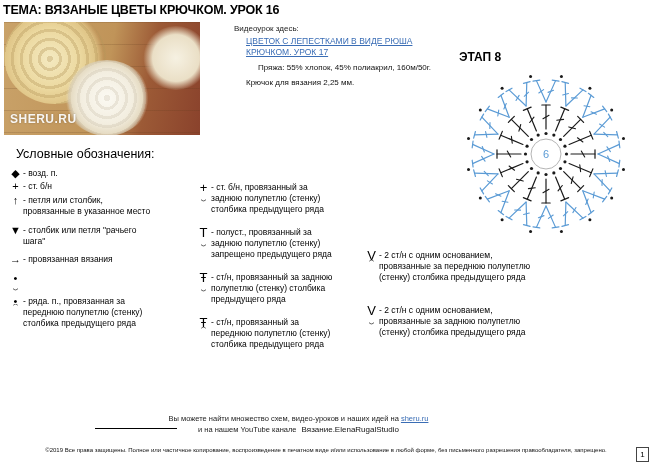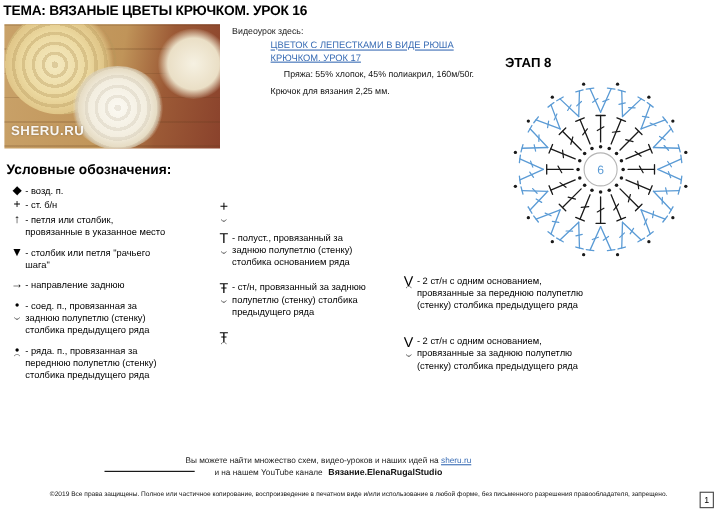--- a/index.html
+++ b/index.html
@@ -24,50 +24,50 @@
       radial-gradient(circle at 45% 52%, #f4e9c0 0%, #ecd9a0 40%, #dfc486 62%, rgba(223,196,134,0) 72%);}
   #fl-white1{left:60px;top:38px;width:86px;height:76px;
     background:
       repeating-radial-gradient(circle at 50% 50%, rgba(200,190,170,.3) 0 3px, rgba(0,0,0,0) 3px 9px),
       radial-gradient(circle at 50% 50%, #fbf9f2 0%, #f3eee0 45%, #e6dcc4 62%, rgba(230,220,196,0) 72%);}
   #fl-white2{left:138px;top:4px;width:68px;height:64px;
     background:radial-gradient(circle at 50% 50%, #f6f1e2 0%, #eadfc6 50%, rgba(234,223,198,0) 70%);}
   #watermark{position:absolute;left:6px;top:90px;color:rgba(255,255,255,.93);
     font-weight:bold;font-size:12px;letter-spacing:.5px;text-shadow:0 0 2px rgba(0,0,0,.3);}
   
-  #video-intro{left:211px;top:24px;font-size:8px;color:#222;text-align:right;}
+  #video-intro{left:234px;top:24px;font-size:8px;color:#222;text-align:right;}
   #video-link{left:246px;top:36px;font-size:8.5px;line-height:11px;font-weight:normal;
     color:#3a6db5;text-decoration:underline;cursor:pointer;}
   #yarn-info{left:246px;top:63px;font-size:8px;color:#111;margin-left:12px;}
   #hook-info{left:246px;top:78px;font-size:8px;color:#111;}
   
   #stage-label{left:459px;top:50px;font-size:12px;font-weight:bold;}
   #chart-wrap{left:454px;top:60px;width:188px;height:192px;}
   
-  #legend-title{left:6px;top:147px;font-size:12.5px;font-weight:bold;}
+  #legend-title{left:16px;top:147px;font-size:12.5px;font-weight:normal;}
   .col{position:absolute;}
   #col-left{left:8px;top:168px;width:170px;}
   #col-mid{left:196px;top:182px;width:152px;}
   #col-right{left:364px;top:250px;width:175px;}
   .li{display:flex;align-items:flex-start;}
   .sym{flex:0 0 15px;width:15px;display:flex;flex-direction:column;align-items:center;}
   .sym .g{font-size:11px;line-height:10px;}
   .sym .tie{font-size:9px;line-height:5px;}
   #col-mid .g,#col-right .g{font-size:13px;line-height:12px;}
   .txt{font-size:8.5px;line-height:11px;}
   #col-left .txt{width:132px;}
   #col-mid .txt{width:128px;}
   #col-right .txt{width:152px;}
   
   #footer-line{left:95px;top:428px;width:82px;border-top:1px solid #000;height:0;}
   #footer{left:0;top:414px;width:597px;text-align:center;}
   #footer .f1{font-size:7.5px;color:#222;}
   #footer .f2{font-size:7.5px;color:#222;margin-top:2px;}
   .site-link{color:#3a6db5;text-decoration:underline;cursor:pointer;}
-  .channel{font-weight:bold;font-size:8px;color:#111;margin-left:3px;}
+  .channel{font-weight:normal;font-size:8px;color:#111;margin-left:3px;}
   #copyright{left:0;top:447px;width:652px;text-align:center;font-size:6px;color:#111;}
   #page-num{left:636px;top:447px;width:11px;height:13px;border:1px solid #444;
     font-size:8px;line-height:13px;text-align:center;}
 </style>
 </head>
 <body>
 
 <div class="abs" id="doc-title">ТЕМА: ВЯЗАНЫЕ ЦВЕТЫ КРЮЧКОМ. УРОК 16</div>
 
 <div class="abs" id="photo">
@@ -298,64 +298,65 @@
         <span class="g">▼</span>
         <span class="tie"></span>
       </span>
     <span class="txt">- столбик или петля "рачьего шага"</span>
   </div>
   <div class="li" style="margin-bottom:8px">
     <span class="sym">
         <span class="g">→</span>
         <span class="tie"></span>
       </span>
-    <span class="txt">- направление заднюю</span>
+    <span class="txt">- провязанная вязания</span>
   </div>
   <div class="li" style="margin-bottom:8px">
     <span class="sym">
         <span class="g">•</span>
         <span class="tie">‿</span>
       </span>
-    <span class="txt">- соед. п., провязанная за заднюю полупетлю (стенку) столбика предыдущего ряда</span>
   </div>
   <div class="li">
     <span class="sym">
         <span class="g">•</span>
         <span class="tie">⁀</span>
       </span>
     <span class="txt">- ряда. п., провязанная за переднюю полупетлю (стенку) столбика предыдущего ряда</span>
   </div>
 </div>
 
 <div class="col" id="col-mid">
   <div class="li" style="margin-bottom:12px">
     <span class="sym">
         <span class="g">+</span>
         <span class="tie">‿</span>
       </span>
+    <span class="txt">- ст. б/н, провязанный за заднюю полупетлю (стенку) столбика предыдущего ряда</span>
   </div>
   <div class="li" style="margin-bottom:12px">
     <span class="sym">
         <span class="g">T</span>
         <span class="tie">‿</span>
       </span>
-    <span class="txt">- полуст., провязанный за заднюю полупетлю (стенку) столбика основанием ряда</span>
+    <span class="txt">- полуст., провязанный за заднюю полупетлю (стенку) запрещено предыдущего ряда</span>
   </div>
   <div class="li" style="margin-bottom:12px">
     <span class="sym">
         <span class="g">Ŧ</span>
         <span class="tie">‿</span>
       </span>
     <span class="txt">- ст/н, провязанный за заднюю полупетлю (стенку) столбика предыдущего ряда</span>
   </div>
   <div class="li">
     <span class="sym">
         <span class="g">Ŧ</span>
         <span class="tie">⁀</span>
       </span>
+    <span class="txt">- ст/н, провязанный за переднюю полупетлю (стенку) столбика предыдущего ряда</span>
   </div>
 </div>
 
 <div class="col" id="col-right">
   <div class="li" style="margin-bottom:22px">
     <span class="sym">
         <span class="g">V</span>
         <span class="tie">⁀</span>
       </span>
     <span class="txt">- 2 ст/н с одним основанием, провязанные за переднюю полупетлю (стенку) столбика предыдущего ряда</span>

